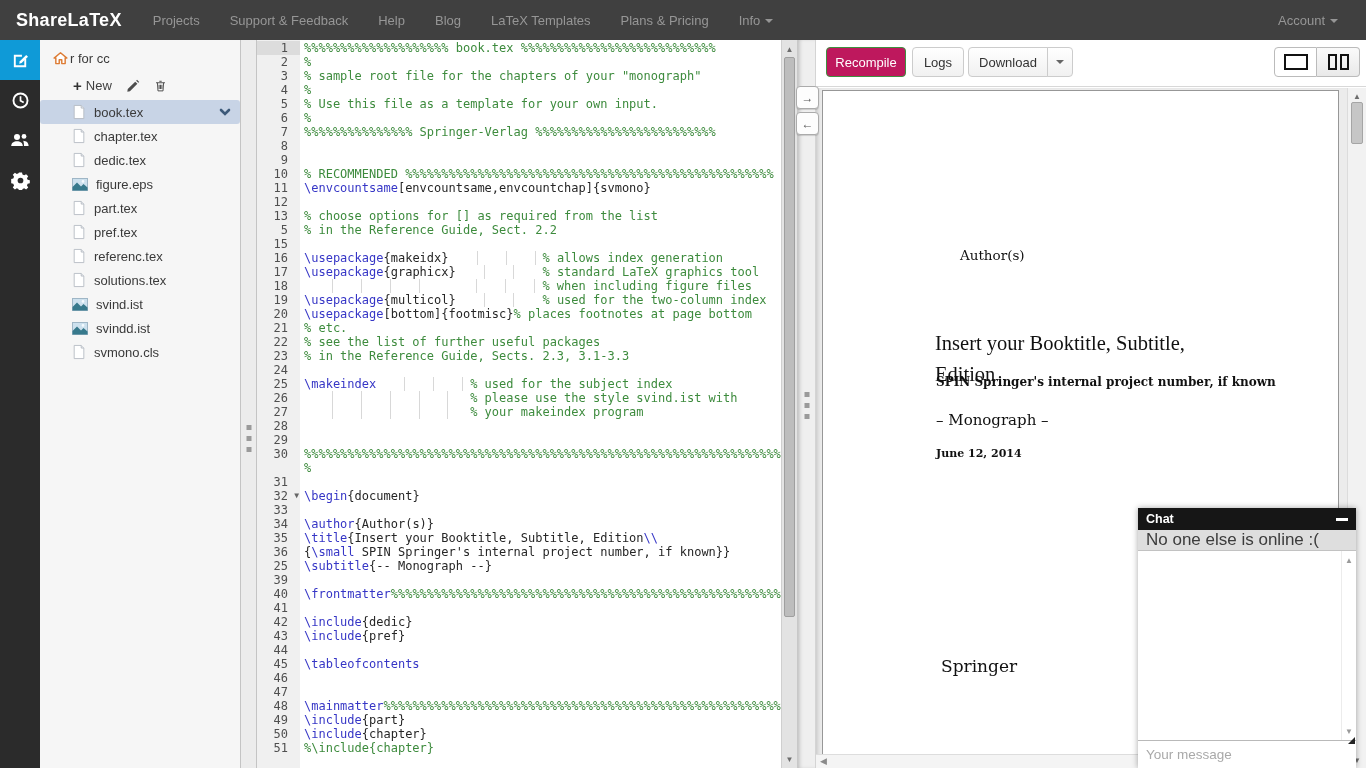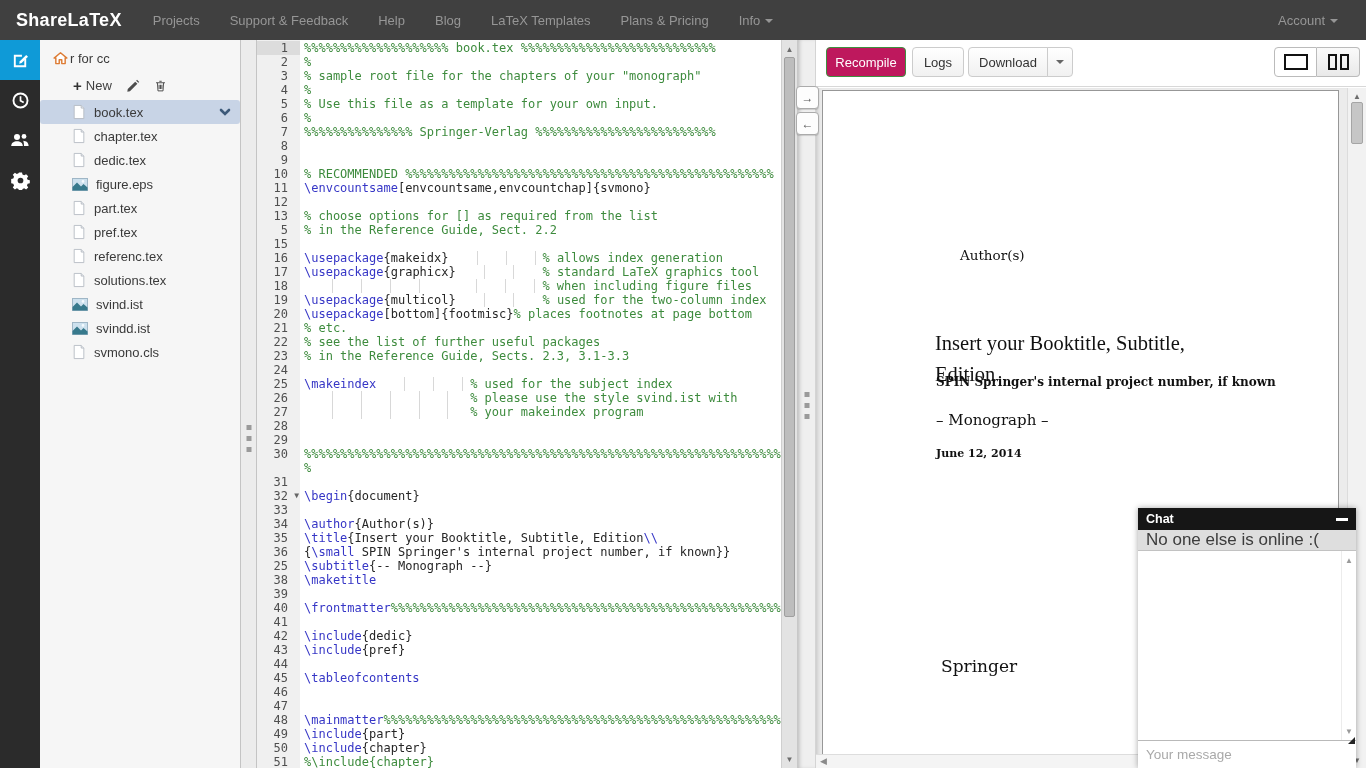--- a/index.html
+++ b/index.html
@@ -476,24 +476,20 @@
       </div>
       <div class="ed-row">
         <div class="gut">36</div>
         <div class="code"><span class="tok-t">{</span><span class="tok-k">\small</span><span class="tok-t"> SPIN Springer's internal project number, if known}}</span></div>
       </div>
       <div class="ed-row">
         <div class="gut">25</div>
         <div class="code"><span class="tok-k">\subtitle</span><span class="tok-t">{-- Monograph --}</span></div>
       </div>
       <div class="ed-row">
-        <div class="gut">38</div>
-        <div class="code"><span class="tok-k">\maketitle</span></div>
-      </div>
-      <div class="ed-row">
         <div class="gut">39</div>
         <div class="code"></div>
       </div>
       <div class="ed-row">
         <div class="gut">40</div>
         <div class="code"><span class="tok-k">\frontmatter</span><span class="tok-c">%%%%%%%%%%%%%%%%%%%%%%%%%%%%%%%%%%%%%%%%%%%%%%%%%%%%%%</span></div>
       </div>
       <div class="ed-row">
         <div class="gut">41</div>
         <div class="code"></div>

